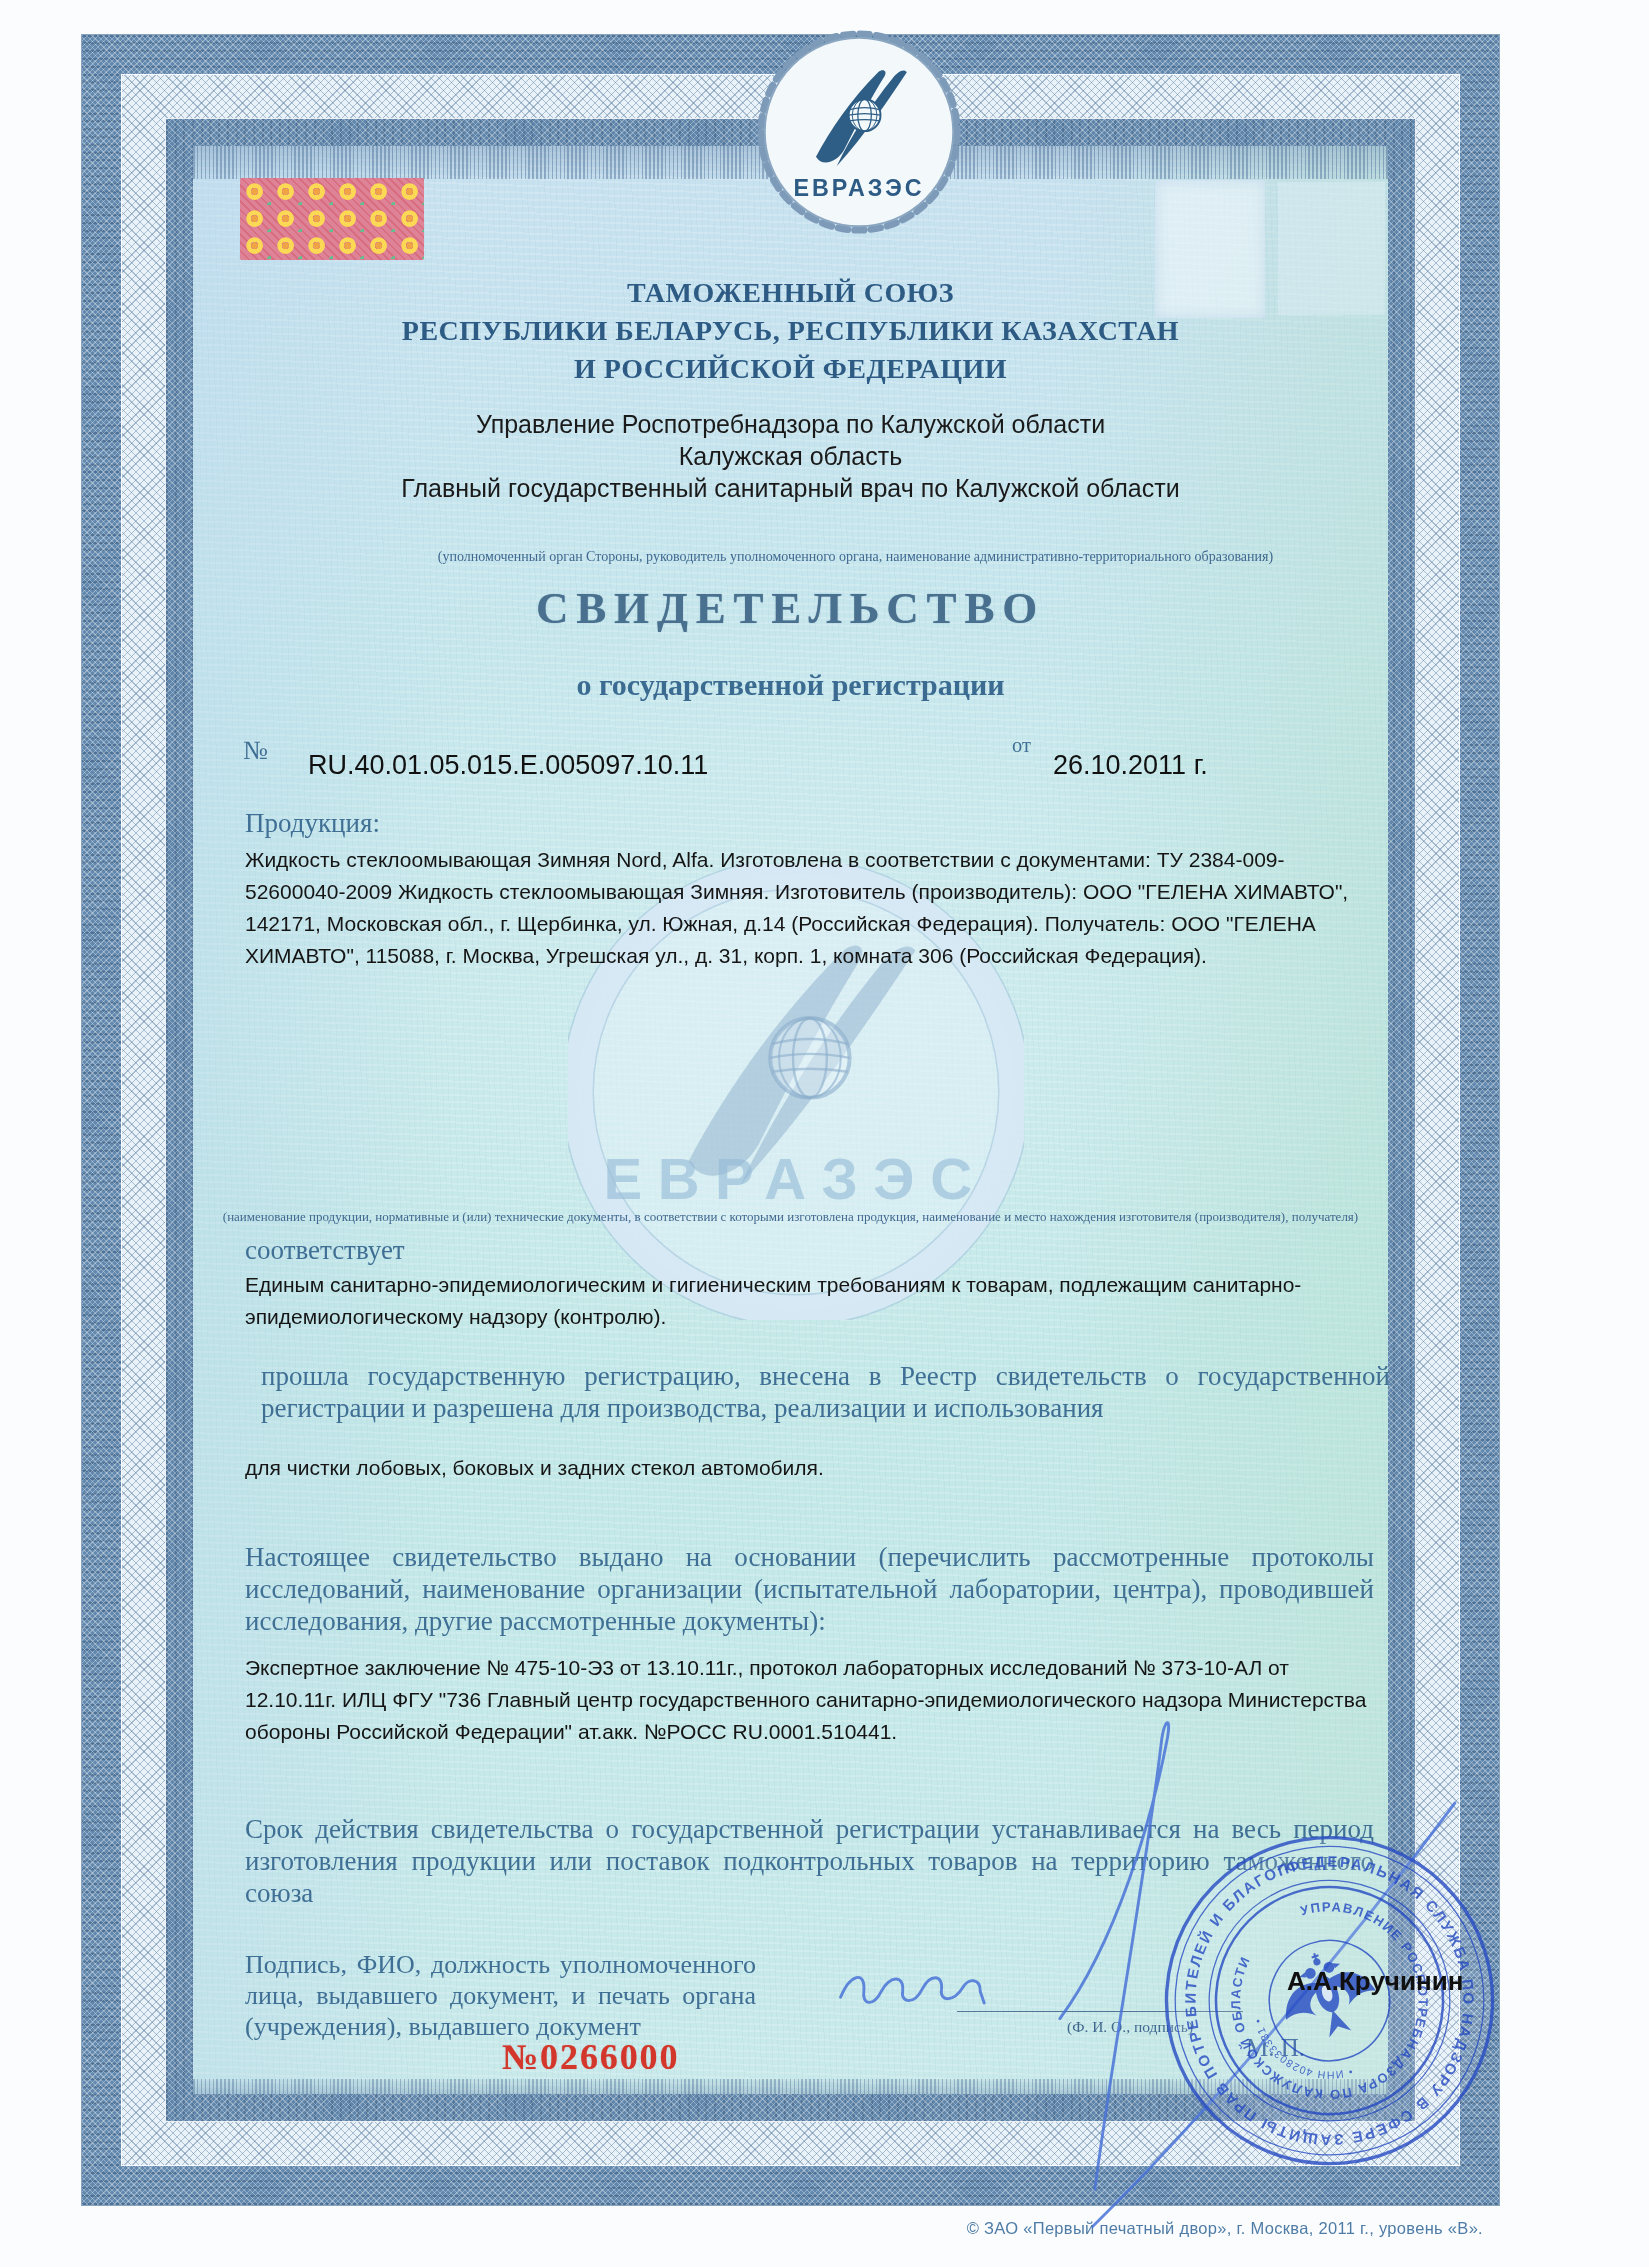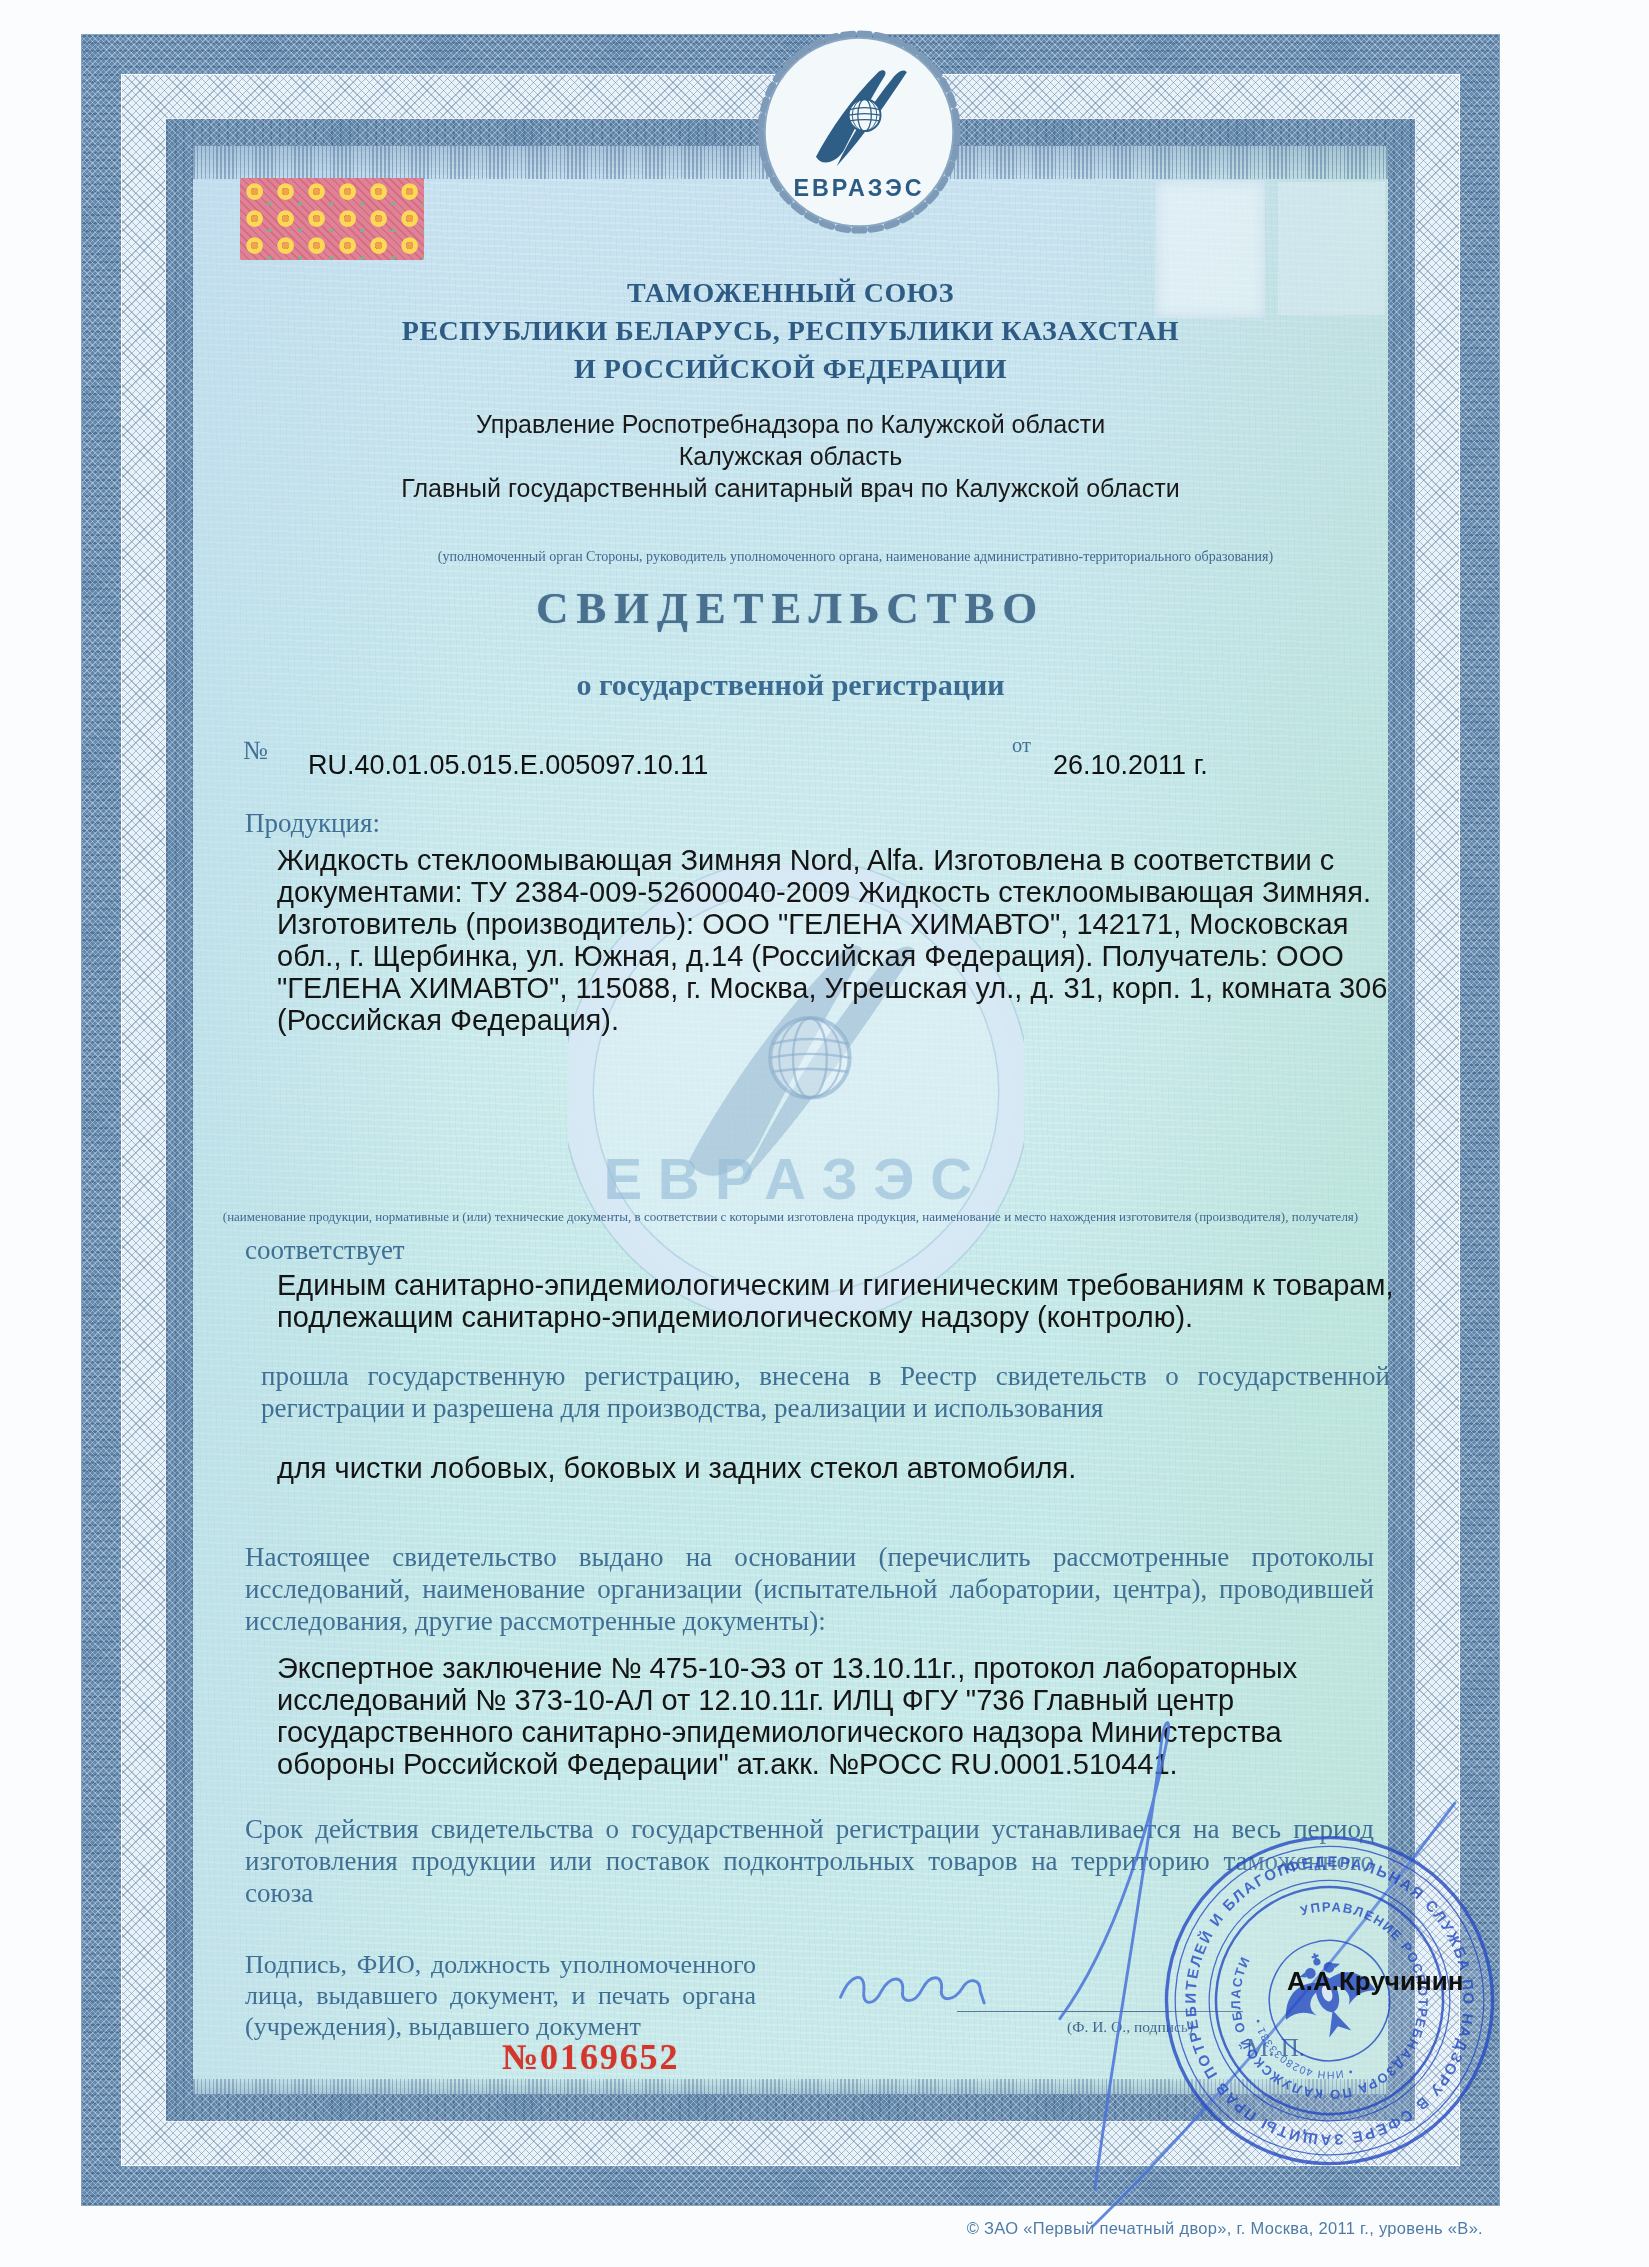--- a/index.html
+++ b/index.html
@@ -84,21 +84,21 @@
   .union{left:193px;top:274px;width:1195px;font-size:28px;line-height:38px;letter-spacing:0.5px;}
   .authority{left:193px;top:408px;width:1195px;font-size:25px;line-height:32px;color:#1a1a1a;}
   .cap-sm{font-family:"Liberation Serif", serif;color:#40688f;font-size:14px;}
   .cap1{left:193px;top:549px;width:1285px;margin-left:20px;}
   .title-main{left:193px;top:582px;width:1195px;font-size:45px;letter-spacing:7.8px;color:#49718f;text-shadow:0 0 1px rgba(73,113,143,.6);}
   .title-sub{left:193px;top:660px;width:1195px;font-size:30px;color:#3c6b91;margin-top:8px;}
 
   .reg-label{font-family:"Liberation Serif", serif;color:#3f6f94;font-size:24px;}
   .mono-num{font-size:27px;color:#111;}
 
-  .body-sans{font-size:29px;line-height:32px;color:#151515;margin-left:32px;}
+  .body-sans{font-size:21px;line-height:32px;color:#151515;}
   .body-serif{font-family:"Liberation Serif", serif;color:#3f6f94;font-size:27px;line-height:32px;}
 
   .serial{
     font-family:"Liberation Serif", serif;font-weight:bold;
     font-size:36px;color:#d3372c;letter-spacing:1.9px;
     text-shadow:0 0 1px rgba(211,55,44,.5);
   }
   .sig-name{font-size:26px;font-weight:600;color:#101010;}
   .mp{font-family:"Liberation Serif", serif;font-size:25px;color:#35629b;}
   .fio-line{left:957px;top:2011px;width:286px;height:0;border-top:1.9px solid rgba(46,80,120,.75);}
@@ -195,21 +195,21 @@
 <div class="abs body-serif just z2" style="left:261px;top:1360px;width:1129px">прошла государственную регистрацию, внесена в Реестр свидетельств о государственной регистрации и разрешена для производства, реализации и использования</div>
 <div class="abs body-sans z2" style="left:245px;top:1452px;width:1129px">для чистки лобовых, боковых и задних стекол автомобиля.</div>
 
 <div class="abs body-serif just z2" style="left:245px;top:1541px;width:1129px">Настоящее свидетельство выдано на основании (перечислить рассмотренные протоколы исследований, наименование организации (испытательной лаборатории, центра), проводившей исследования, другие рассмотренные документы):</div>
 <div class="abs body-sans z2" style="left:245px;top:1652px;width:1129px">Экспертное заключение № 475-10-Э3 от 13.10.11г., протокол лабораторных исследований № 373-10-АЛ от 12.10.11г. ИЛЦ ФГУ "736 Главный центр государственного санитарно-эпидемиологического надзора Министерства обороны Российской Федерации" ат.акк. №РОСС RU.0001.510441.</div>
 
 <div class="abs body-serif just z2" style="left:245px;top:1813px;width:1129px">Срок действия свидетельства о государственной регистрации устанавливается на весь период изготовления продукции или поставок подконтрольных товаров на территорию таможенного союза</div>
 
 <div class="abs body-serif just z2" style="left:245px;top:1949px;width:511px;font-size:26px;line-height:31px">Подпись, ФИО, должность уполномоченного лица, выдавшего документ, и печать органа (учреждения), выдавшего документ</div>
 
-<div class="abs serial z2" style="left:502px;top:2036px">№0169652</div>
+<div class="abs serial z2" style="left:502px;top:2036px">№0266000</div>
 
 <div class="abs fio-line z2"></div>
 <div class="abs cap-sm z2" style="left:1067px;top:2018px;font-size:15.5px">(Ф. И. О., подпись)</div>
 <div class="abs sig-name z4" style="left:1287px;top:1966px">А.А.Кручинин</div>
 <div class="abs mp z2" style="left:1246px;top:2034px">М. П.</div>
 
 <svg class="abs z3" style="left:0;top:0" width="1650" height="2268" viewBox="0 0 1700 2337">
   <g fill="none" stroke="#4a74d8" stroke-width="3" opacity="0.85" stroke-linecap="round">
     <path d="M1128,2256 C1146,2120 1182,1918 1196,1800 C1199,1772 1207,1766 1203,1790 C1187,1874 1150,2002 1092,2080"></path>
     <path d="M1499,1858 C1392,2002 1246,2176 1126,2294"></path>

